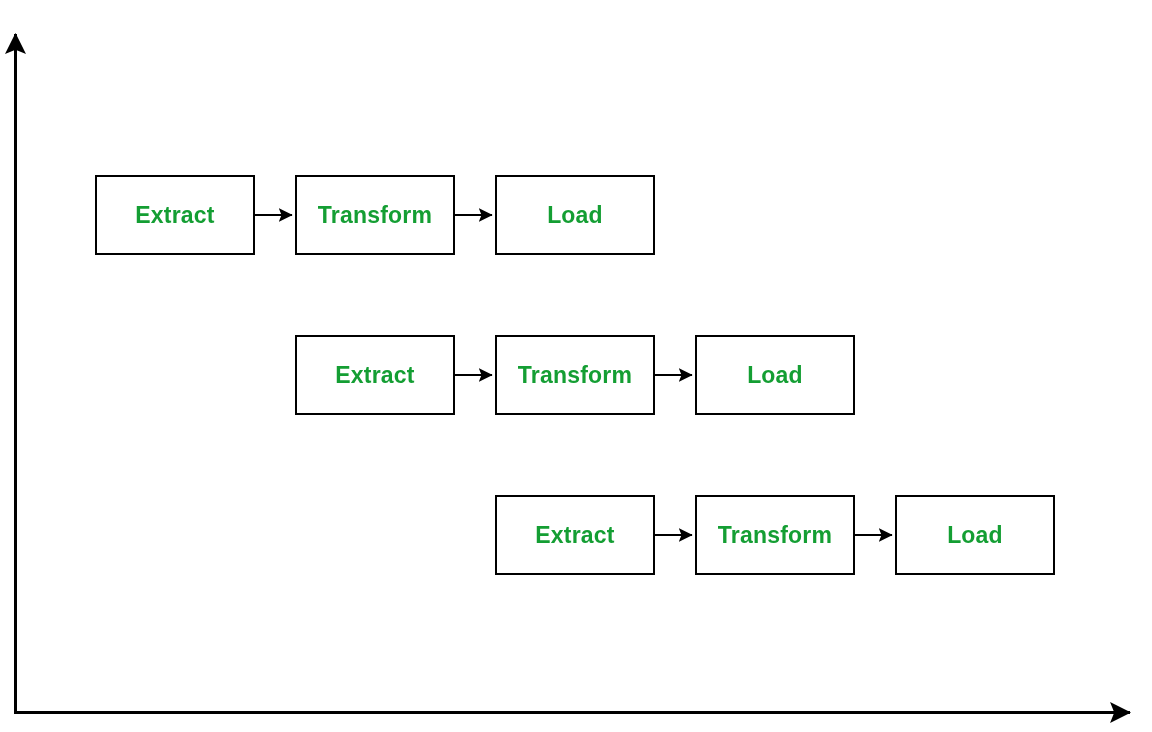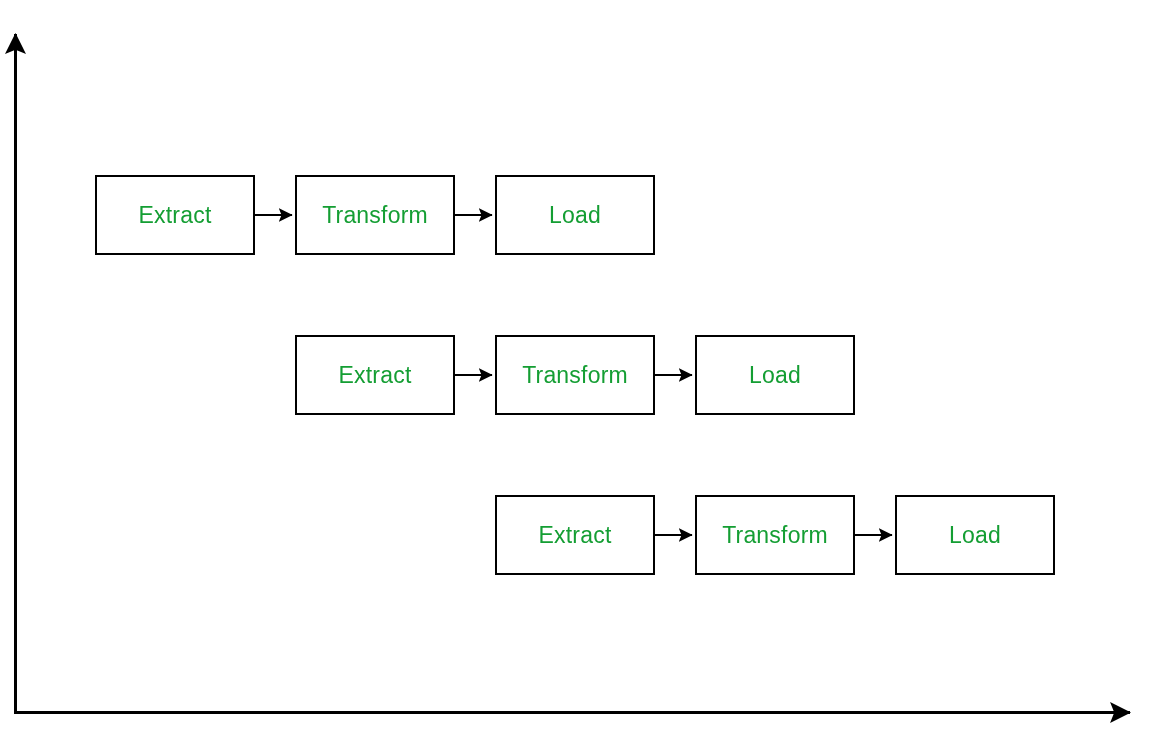--- a/index.html
+++ b/index.html
@@ -24,21 +24,21 @@
     position: absolute;
     width: 160px;
     height: 80px;
     box-sizing: border-box;
     border: 2px solid var(--node_border, #000000);
     background: #ffffff;
     display: flex;
     align-items: center;
     justify-content: center;
     font-size: 23px;
-    font-weight: normal;
+    font-weight: bold;
     color: var(--node_text, #149e33);
     letter-spacing: 0.2px;
     user-select: none;
   }
   
   .r1 { top: 175px; }
   .r1.c1 { left: 95px; }
   .r1.c2 { left: 295px; }
   .r1.c3 { left: 495px; }
   

